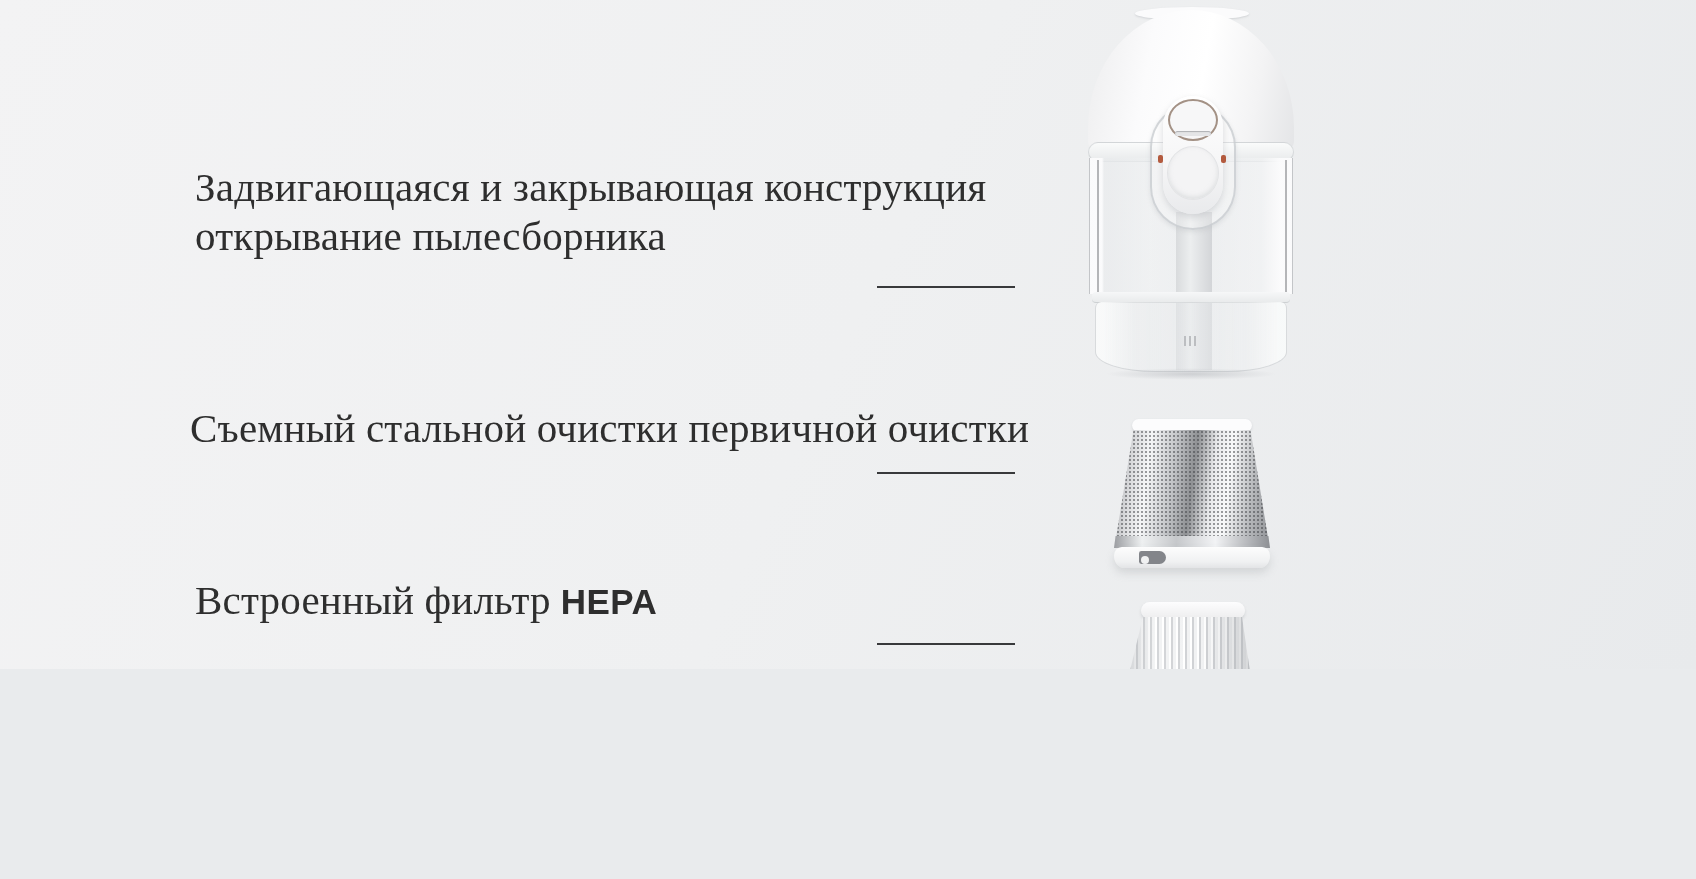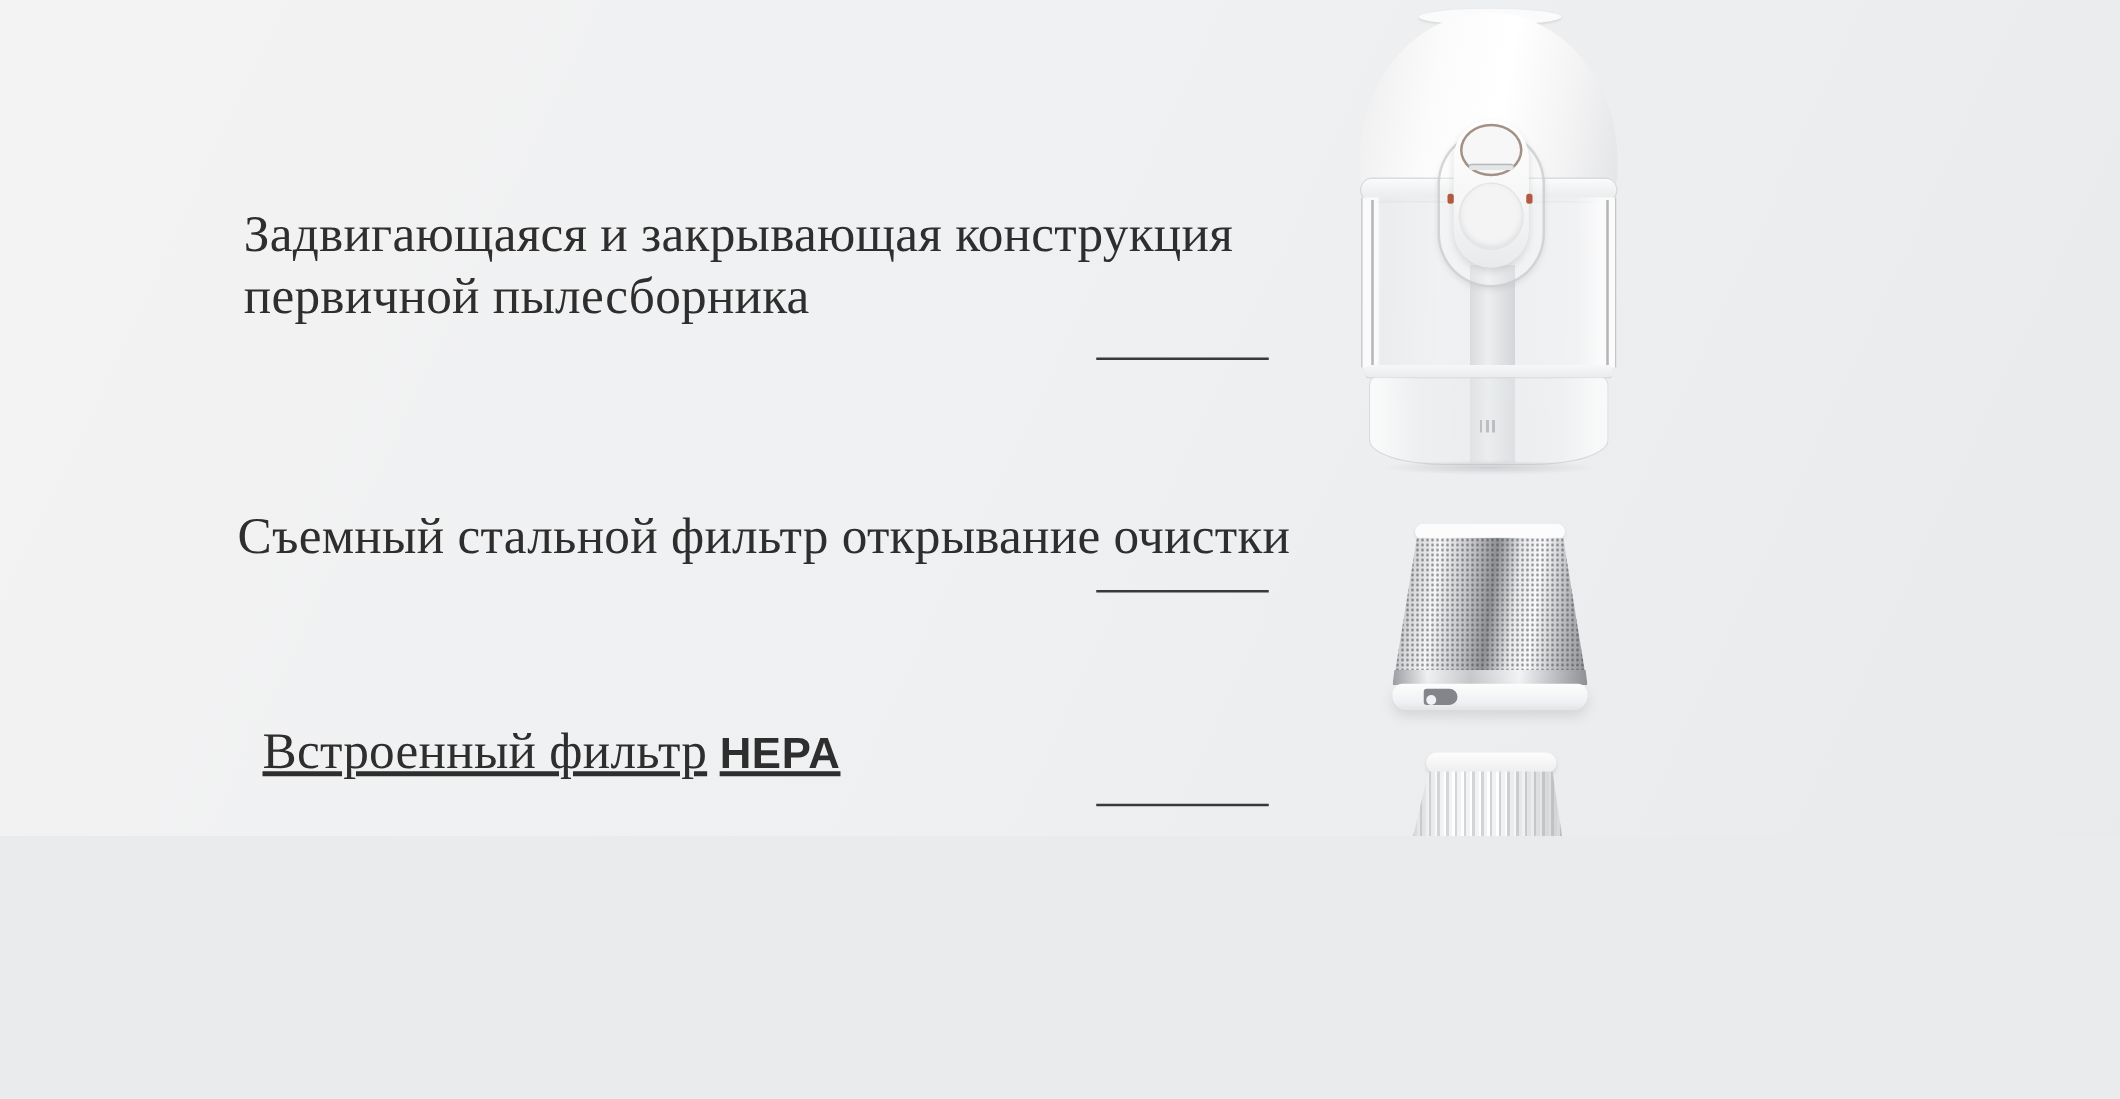--- a/index.html
+++ b/index.html
@@ -5,21 +5,21 @@
   html,body{margin:0;padding:0;background:#e9ebed;}
   .stage{
     position:relative;width:1696px;height:669px;overflow:hidden;
     background:linear-gradient(115deg,#f3f3f4 0%,#eff0f1 50%,#e8eaec 100%);
     font-family:"Liberation Serif",serif;
   }
   
   .ann{position:absolute;color:#2e2e2e;font-size:41px;line-height:49px;letter-spacing:.2px;white-space:nowrap;}
   .ann-lid{left:195px;top:163px;}
   .ann-steel{left:190px;top:404px;}
-  .ann-hepa{left:210px;top:576px;text-decoration:underline;}
+  .ann-hepa{left:195px;top:576px;}
   .hepa-bold{font-family:"Liberation Sans",sans-serif;font-weight:700;font-size:35px;letter-spacing:.5px;margin-left:10px;}
   .leader{position:absolute;left:877px;width:138px;height:2px;background:#38393b;}
   .leader-1{top:286px;}
   .leader-2{top:472px;}
   .leader-3{top:643px;}
   
   .p{position:absolute;}
   
   .dome-lip{left:1135px;top:7px;width:114px;height:13px;border-radius:50%;background:#fbfbfc;box-shadow:0 1px 2px rgba(190,193,197,.6);}
   .dome{left:1088px;top:10px;width:206px;height:140px;
@@ -100,25 +100,25 @@
     background:linear-gradient(90deg,transparent,rgba(205,207,210,.5),transparent);}
   .brand-mark{left:1184px;top:864px;width:20px;height:15px;}
 </style>
 </head>
 <body>
 
 <div class="stage">
 
   <div class="ann ann-lid">
     <div>Задвигающаяся и закрывающая конструкция</div>
-    <div>первичной пылесборника</div>
+    <div>открывание пылесборника</div>
   </div>
 
   <div class="ann ann-steel">
-    <div>Съемный стальной фильтр открывание очистки</div>
+    <div>Съемный стальной очистки первичной очистки</div>
   </div>
 
   <div class="ann ann-hepa">
     <span>Встроенный фильтр</span><span class="hepa-bold">HEPA</span>
   </div>
 
   <div class="leader leader-1"></div>
   <div class="leader leader-2"></div>
   <div class="leader leader-3"></div>
 

